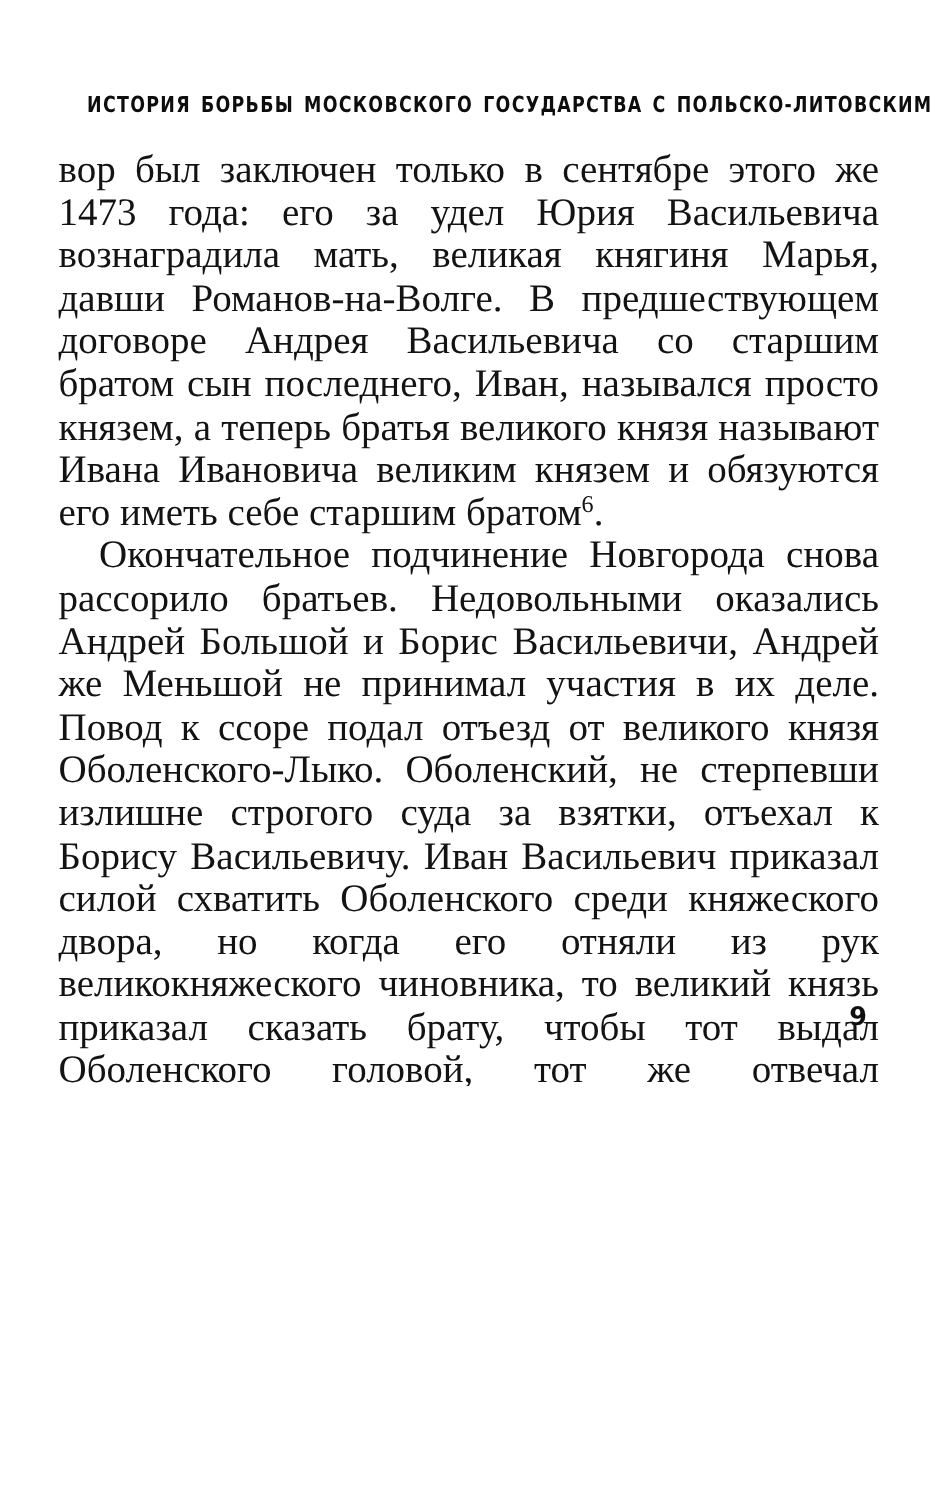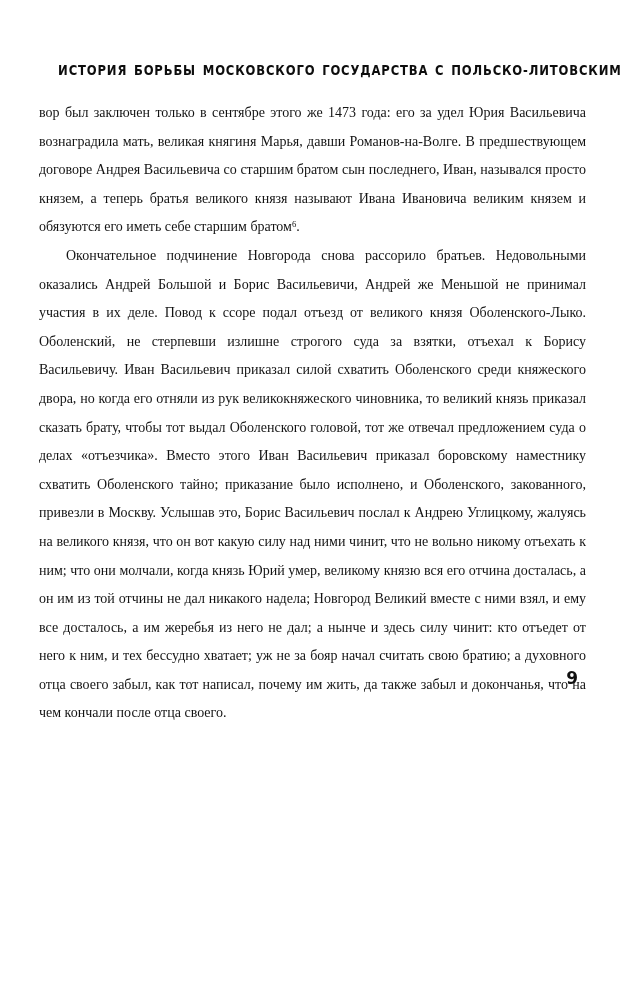--- a/index.html
+++ b/index.html
@@ -43,21 +43,21 @@
   
   .text-block {
     position: absolute;
     left: 39px;
     top: 99px;
     width: 547px;
   }
 
   .para {
     margin: 0;
-    font-size: 14px;
+    font-size: 26px;
     line-height: 28.6px;
     text-align: justify;
     text-justify: inter-word;
     text-indent: 27px;
     color: #131313;
     hyphens: manual;
   }
 
   .para.no-indent {
     text-indent: 0;

